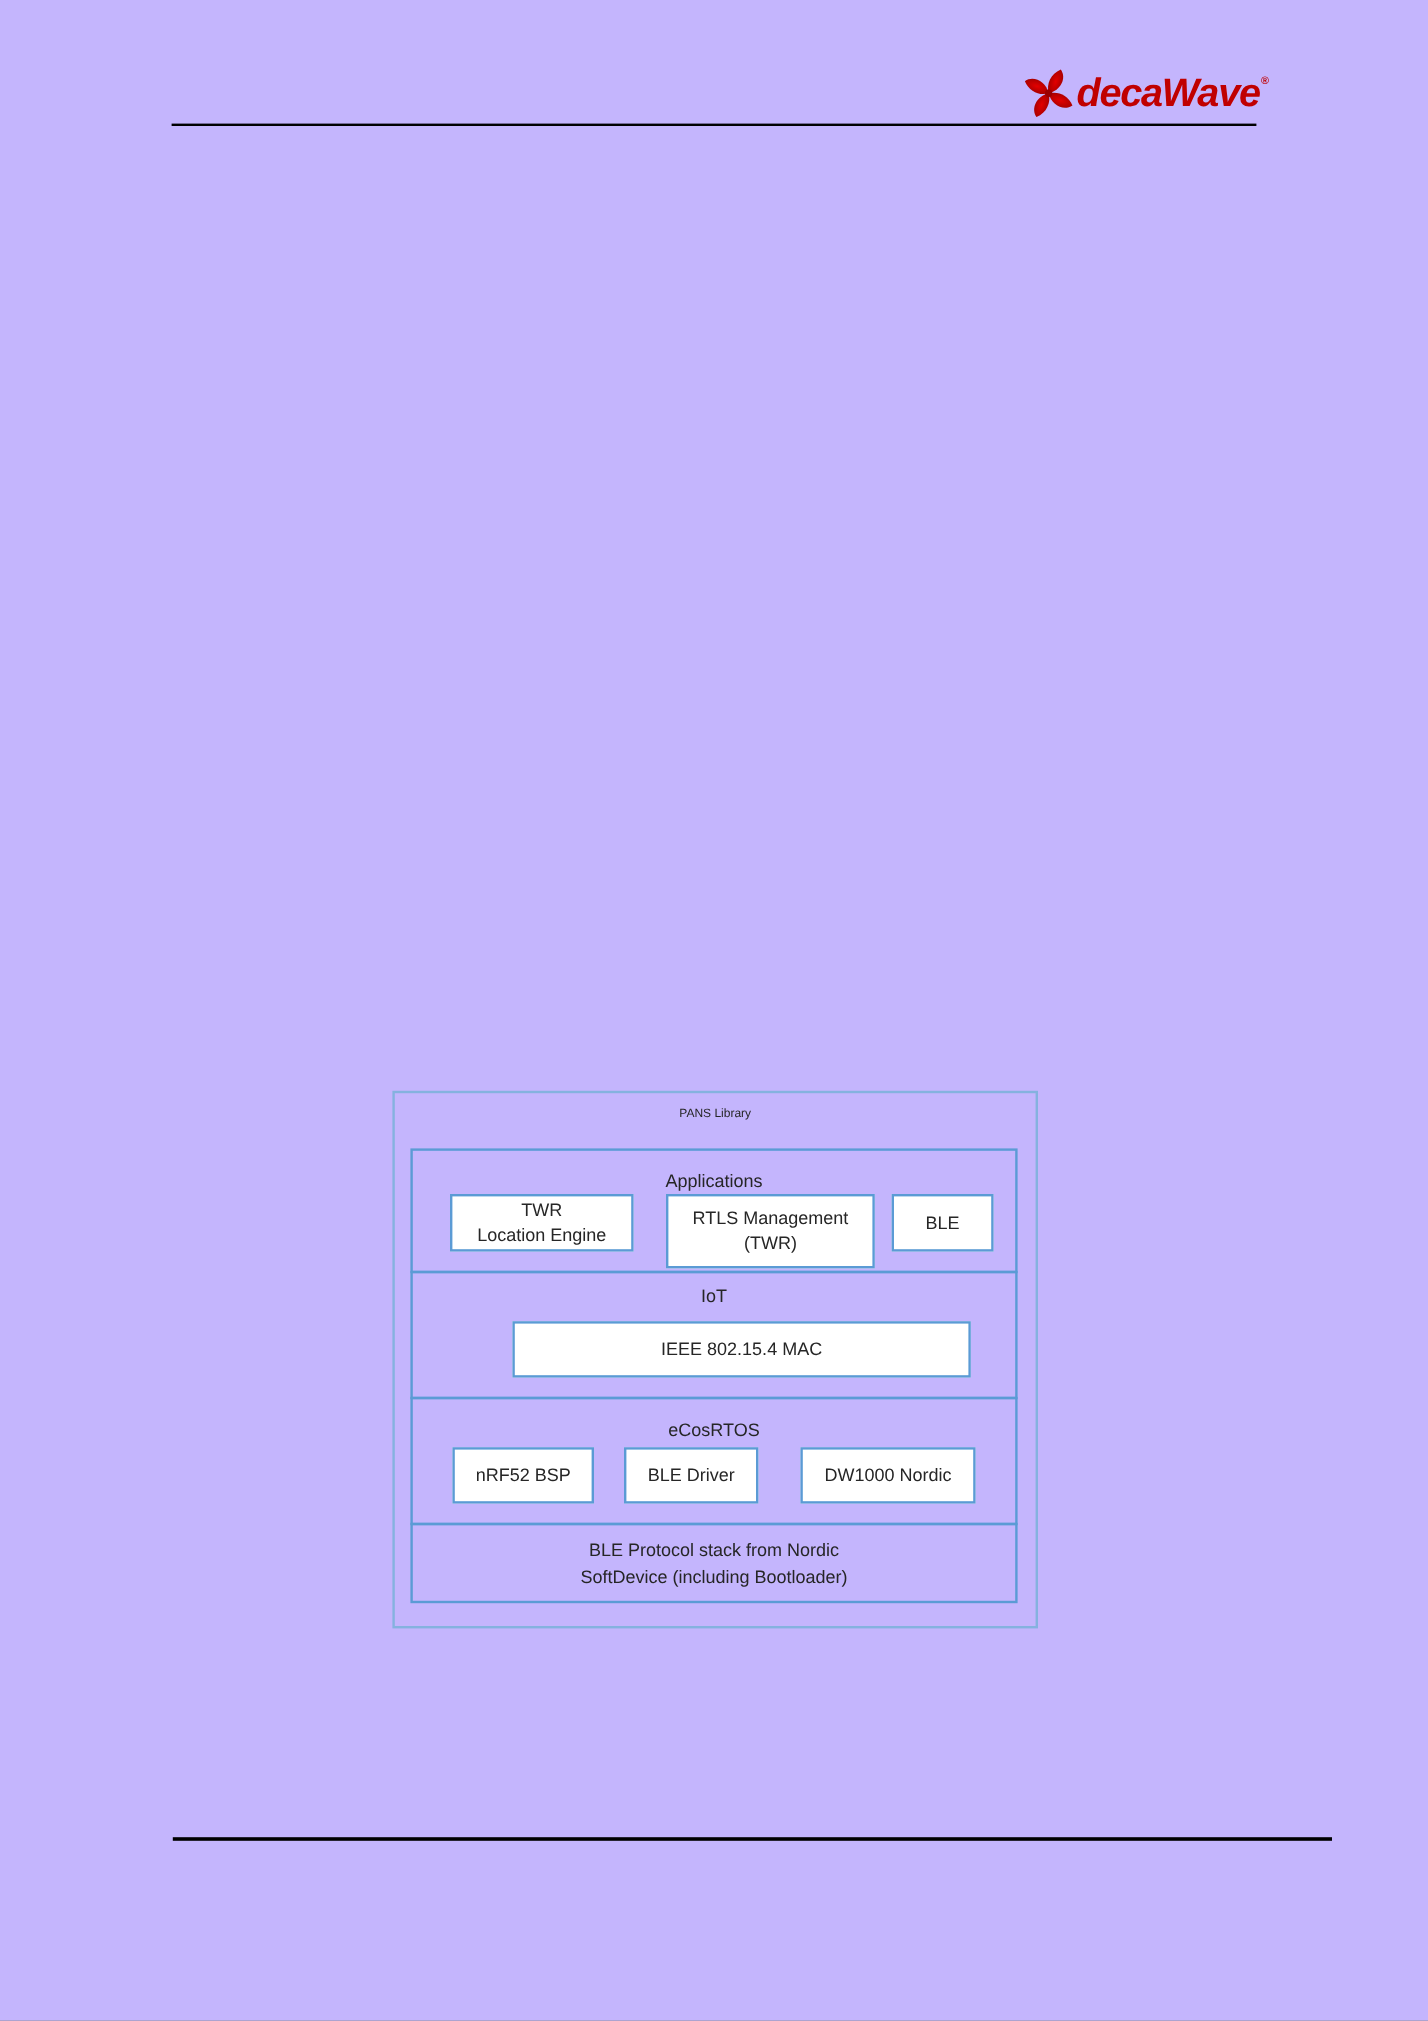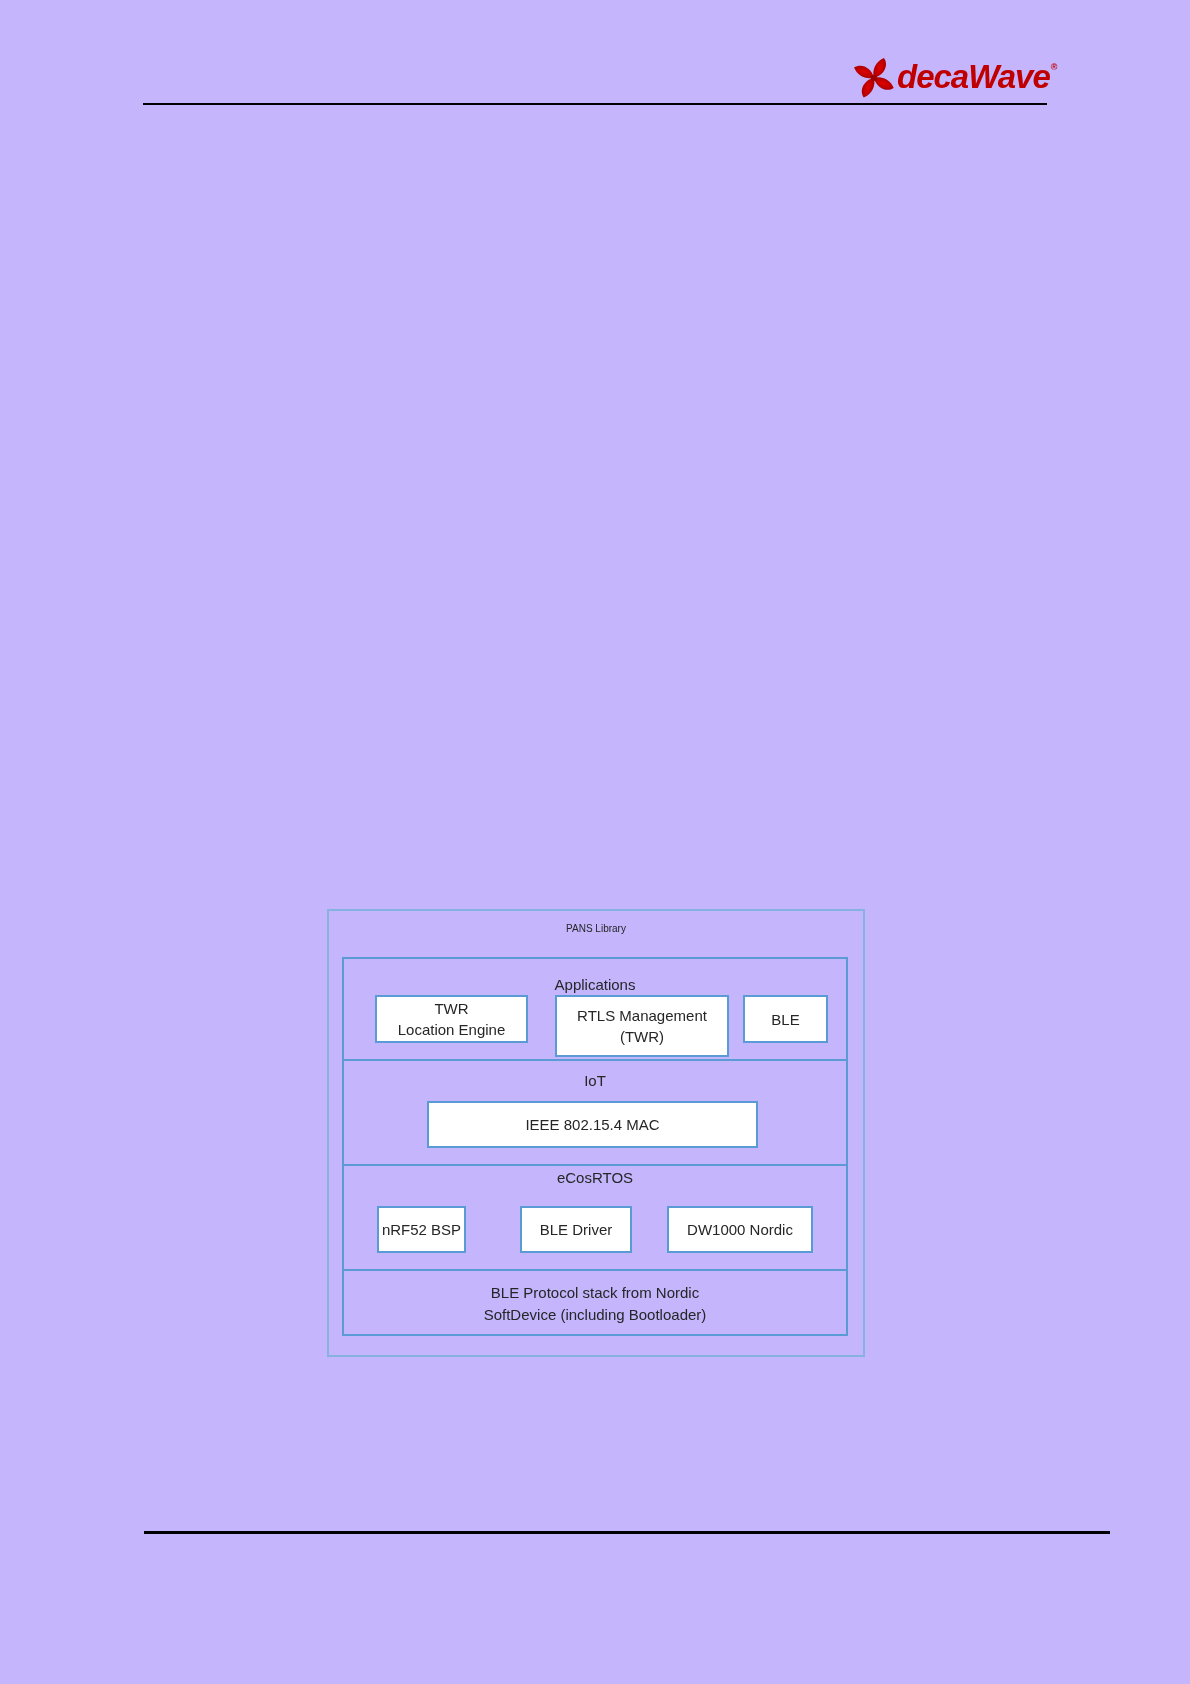--- a/index.html
+++ b/index.html
@@ -54,37 +54,37 @@
     box-sizing:border-box;
     text-align:center;
   }
   .layer-label { font-size:15px; line-height:20px; }
   .layer-apps  { top:957px;  height:104px; }
   .layer-iot   { top:1059px; height:107px; }
   .layer-ecos  { top:1164px; height:107px; }
   .layer-soft  { top:1269px; height:67px; }
   .layer-apps .layer-label { padding-top:16px; }
   .layer-iot  .layer-label { padding-top:10px; }
-  .layer-ecos .layer-label { padding-top:2px;text-align:center; }
+  .layer-ecos .layer-label { padding-top:17px;text-align:center; }
   .layer-soft .soft-text { padding-top:11px; font-size:15px; line-height:22px; }
   .sub-box {
     position:absolute;
     border:2px solid #5b9bd5;
     box-sizing:border-box;
     display:flex; flex-direction:column;
     align-items:center; justify-content:center;
     font-size:15px; line-height:21px;
     text-align:center;
     background:#ffffff;
   }
   .box-twr  { left:375px; top:995px;  width:153px; height:48px; }
   .box-rtls { left:555px; top:995px;  width:174px; height:62px; }
   .box-ble  { left:743px; top:995px;  width:85px;  height:48px; }
-  .box-mac  { left:427px; top:1101px; width:331px; height:47px; }
-  .box-bsp  { left:377px; top:1206px; width:89px; height:47px; }
+  .box-mac  { left:427px; top:1101px; width:382px; height:47px; }
+  .box-bsp  { left:377px; top:1206px; width:118px; height:47px; }
   .box-bled { left:520px; top:1206px; width:112px; height:47px; }
   .box-dw   { left:667px; top:1206px; width:146px; height:47px; }
 </style>
 </head>
 <body>
 
 <div class="page">
 
   <div class="logo">
     <svg class="logo-icon" width="44" height="52" viewBox="0 0 100 116">

